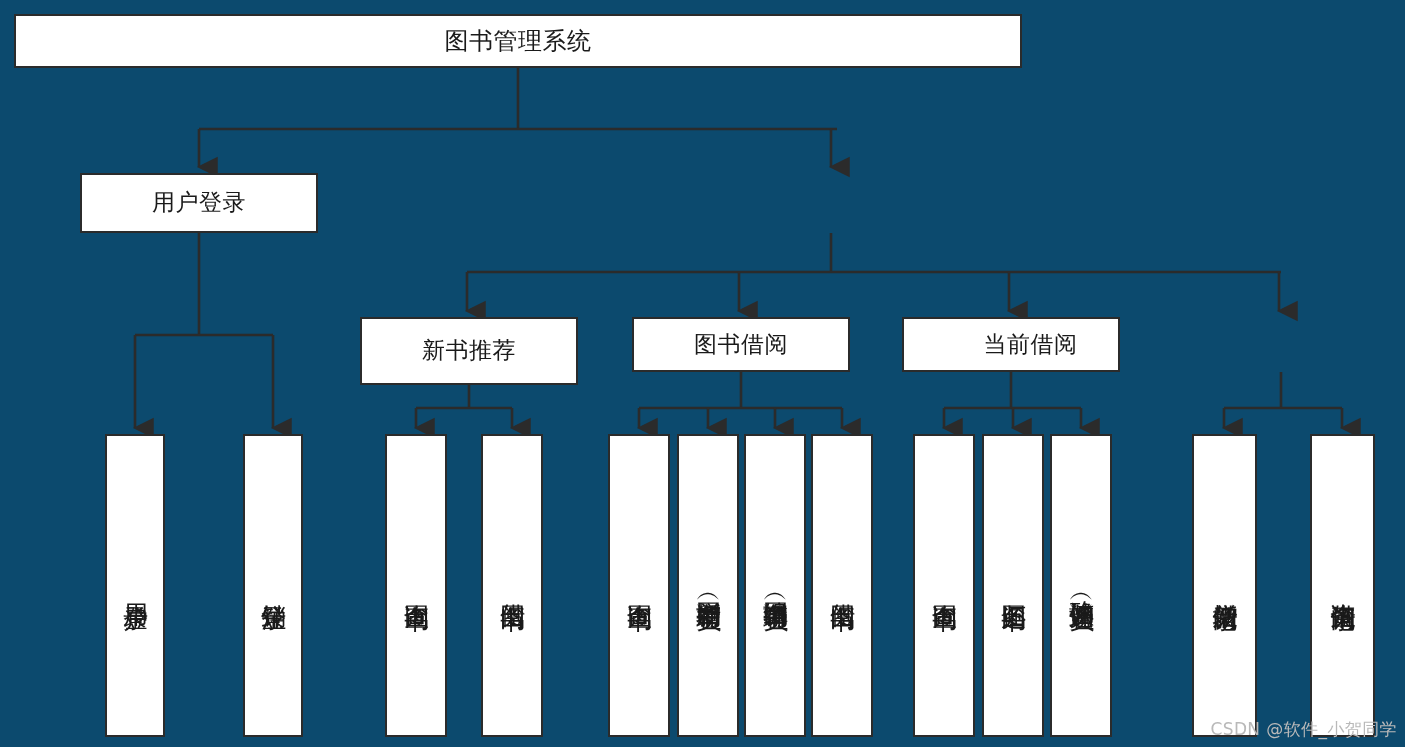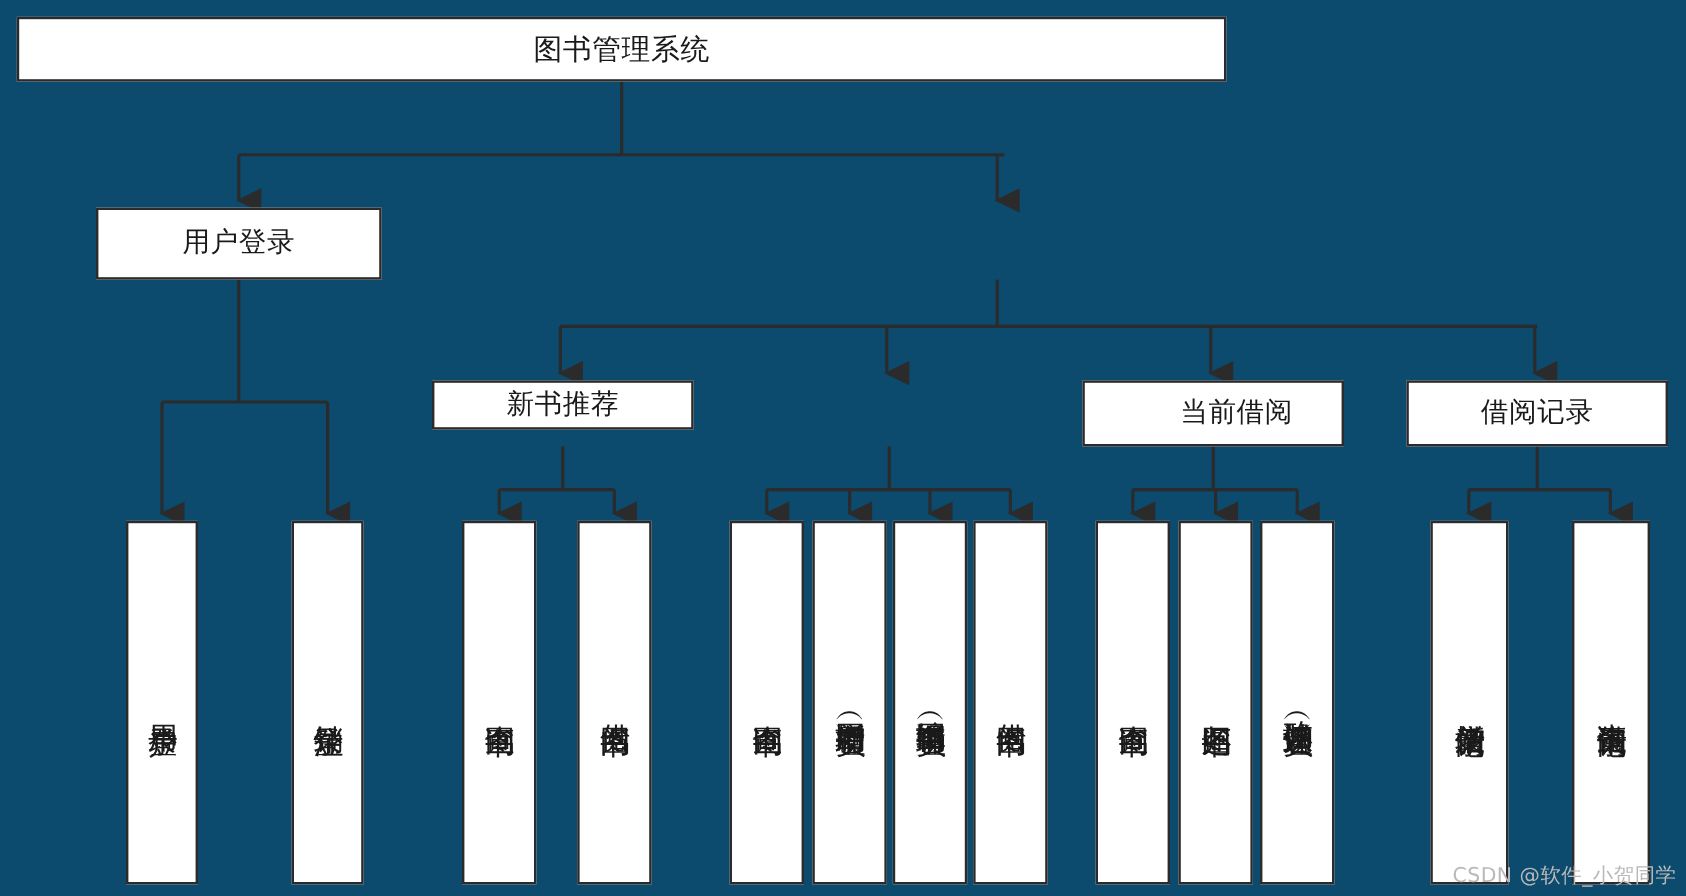--- a/index.html
+++ b/index.html
@@ -121,28 +121,28 @@
   </svg>
 
   <div class="node-box root" style="left:14px; top:14px; width:1008px; height:54px;">
     <span class="node-label-h">图书管理系统</span>
   </div>
 
   <div class="node-box" style="left:80px; top:173px; width:238px; height:60px;">
     <span class="node-label-h">用户登录</span>
   </div>
 
-  <div class="node-box" style="left:360px; top:317px; width:218px; height:41px;">
+  <div class="node-box" style="left:360px; top:317px; width:218px; height:68px;">
     <span class="node-label-h">新书推荐</span>
+  </div>
+  <div class="node-box" style="left:632px; top:317px; width:218px; height:55px;">
+    <span class="node-label-h">图书借阅</span>
   </div>
   <div class="node-box" style="left:902px; top:317px; width:218px; height:55px;padding-left:39px;">
     <span class="node-label-h">当前借阅</span>
-  </div>
-  <div class="node-box" style="left:1172px; top:317px; width:218px; height:55px;">
-    <span class="node-label-h">借阅记录</span>
   </div>
 
   <div class="node-box leaf" style="left:105px; top:434px; width:60px; height:303px;">
     <span class="node-label-v">用户登录</span>
   </div>
   <div class="node-box leaf" style="left:243px; top:434px; width:60px; height:303px;">
     <span class="node-label-v">注销登录</span>
   </div>
 
   <div class="node-box leaf" style="left:385px; top:434px; width:62px; height:303px;">

